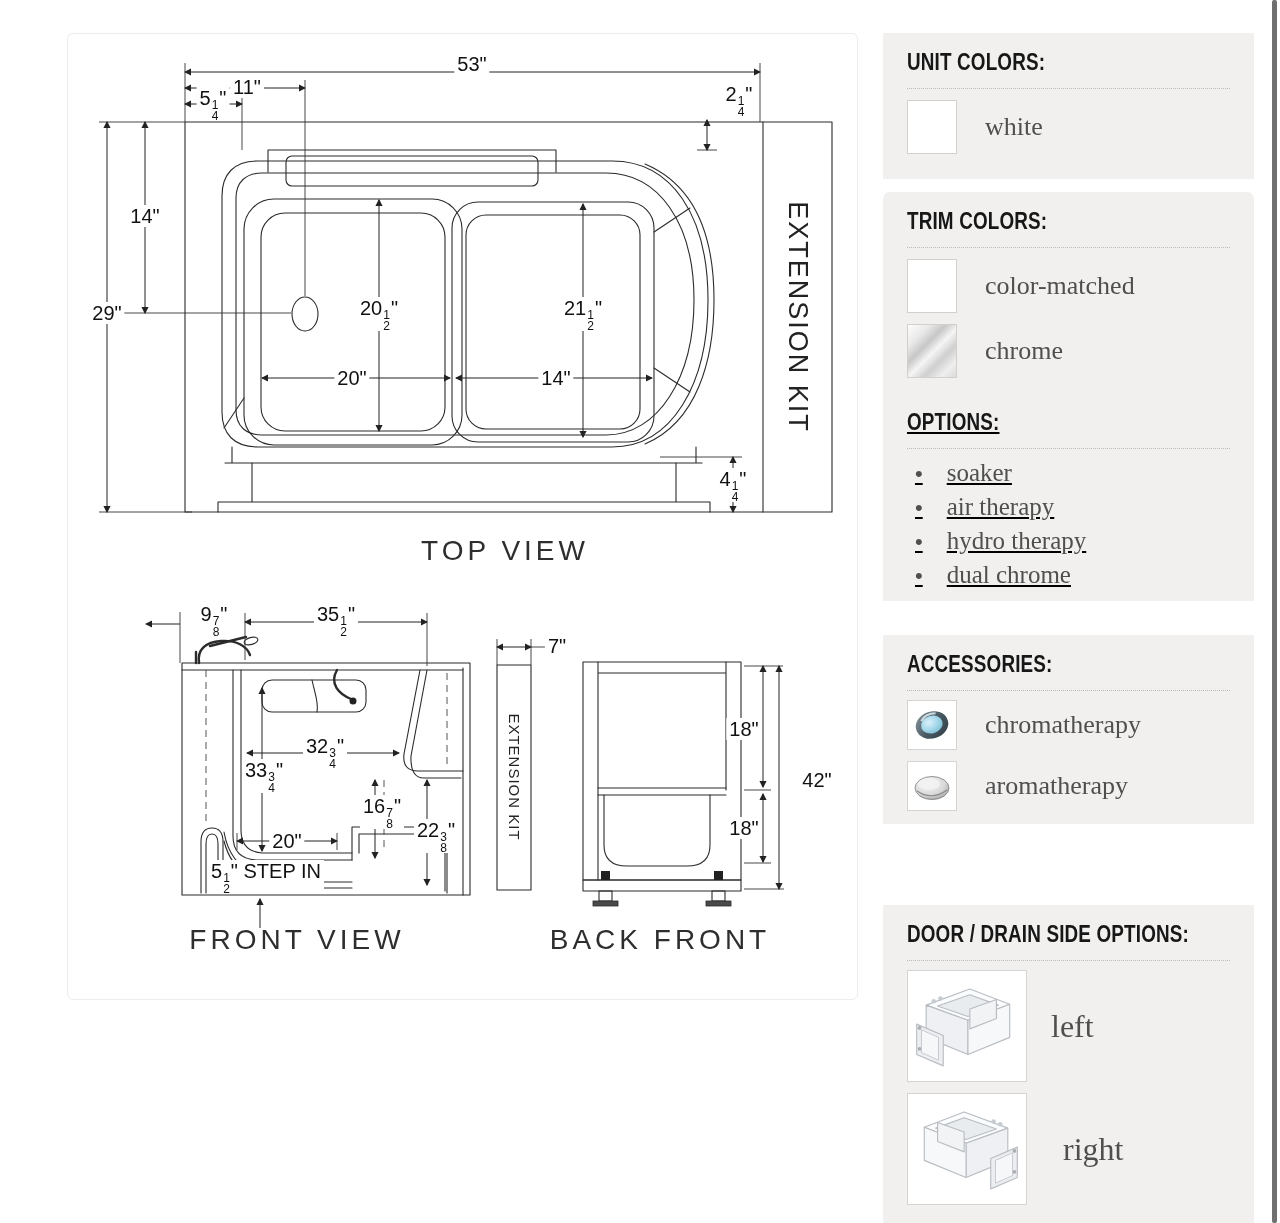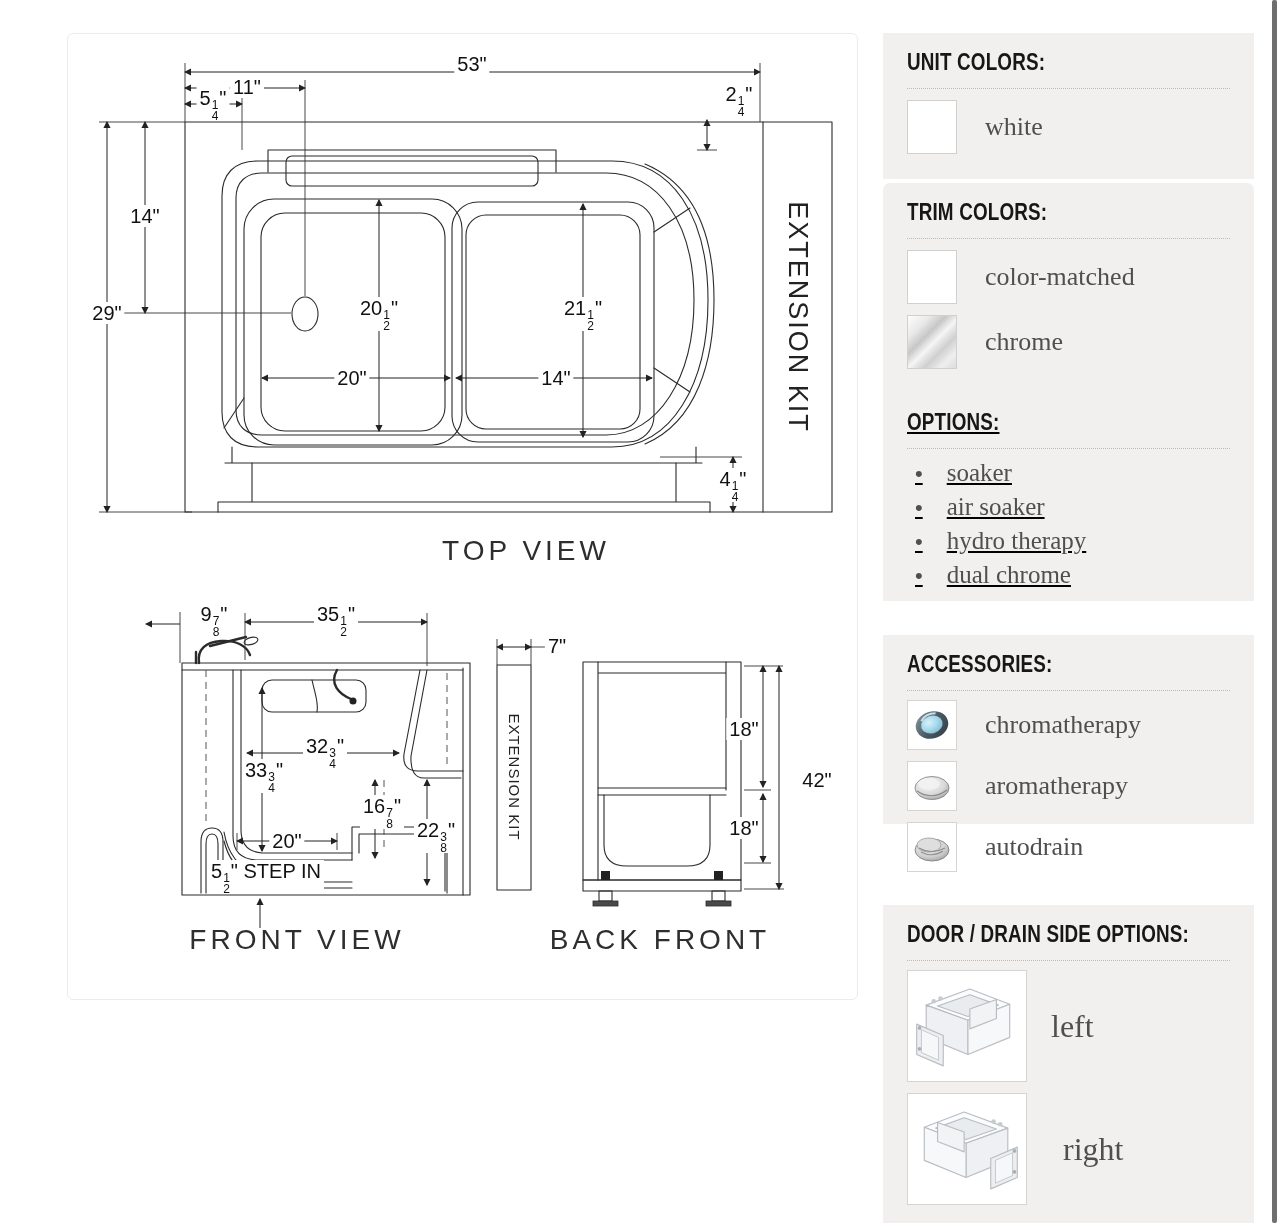--- a/index.html
+++ b/index.html
@@ -210,21 +210,21 @@
 <div class="dimlabel dim" style="left:583px;top:314px">21<span class="frac">
       <b>1</b>
       <b>2</b>
     </span>"</div>
 <div class="dimlabel dim" style="left:352px;top:378px">20"</div>
 <div class="dimlabel dim" style="left:556px;top:378px">14"</div>
 <div class="dimlabel dim" style="left:733px;top:485px">4<span class="frac">
       <b>1</b>
       <b>4</b>
     </span>"</div>
-<div class="viewtitle" style="left:526px;top:551px">TOP VIEW</div>
+<div class="viewtitle" style="left:505px;top:551px">TOP VIEW</div>
 <div class="extkit" style="left:797px;top:317px">EXTENSION KIT</div>
 
 <div class="dimlabel dim" style="left:214px;top:620px">9<span class="frac">
       <b>7</b>
       <b>8</b>
     </span>"</div>
 <div class="dimlabel dim" style="left:336px;top:620px">35<span class="frac">
       <b>1</b>
       <b>2</b>
     </span>"</div>
@@ -260,21 +260,21 @@
 
 <div class="section" style="top:33px;height:146px;">
   <div class="sec-title">UNIT COLORS:</div>
   <hr class="sec-rule">
   <div class="row">
     <div class="swatch"></div>
     <div class="serif-label">white</div>
   </div>
 </div>
 
-<div class="section" style="top:183px;height:230px;border-radius:7px;">
+<div class="section" style="top:192px;height:230px;border-radius:7px;">
   <div class="sec-title">TRIM COLORS:</div>
   <hr class="sec-rule">
   <div class="row">
     <div class="swatch"></div>
     <div class="serif-label">color-matched</div>
   </div>
   <div class="row">
     <div class="swatch chrome"></div>
     <div class="serif-label">chrome</div>
   </div>
@@ -283,21 +283,21 @@
 <div class="section" style="top:393px;height:208px;text-decoration:underline;">
   <div class="sec-title">OPTIONS:</div>
   <hr class="sec-rule">
   <div style="margin-top:10px;">
     <div class="opt-row">
       <span class="bullet">•</span>
       <span class="opt-text">soaker</span>
     </div>
     <div class="opt-row">
       <span class="bullet">•</span>
-      <span class="opt-text">air soaker</span>
+      <span class="opt-text">air therapy</span>
     </div>
     <div class="opt-row">
       <span class="bullet">•</span>
       <span class="opt-text">hydro therapy</span>
     </div>
     <div class="opt-row">
       <span class="bullet">•</span>
       <span class="opt-text">dual chrome</span>
     </div>
   </div>
@@ -340,37 +340,20 @@
               <stop offset="1" stop-color="#8e8e8e"></stop>
           </radialGradient>
         </defs>
         <ellipse cx="23" cy="25" rx="17" ry="11.5" fill="url(#silver1)" stroke="#7c7c7c" stroke-width="0.8"></ellipse>
         <ellipse cx="20" cy="21" rx="11" ry="6" fill="#f2f2f2" opacity="0.9"></ellipse>
         <path d="M8,28 Q23,38 38,27" stroke="#8a8a8a" stroke-width="1.2" fill="none"></path>
       </svg>
     </div>
     <div class="serif-label">aromatherapy</div>
   </div>
-  <div class="row">
-    <div class="iconbox">
-      <svg width="46" height="46" viewBox="0 0 46 46">
-        <defs>
-          <radialGradient id="silver2" cx="0.4" cy="0.32" r="0.9">
-            <stop offset="0" stop-color="#f4f4f4"></stop>
-              <stop offset="0.55" stop-color="#cfcfcf"></stop>
-              <stop offset="1" stop-color="#878787"></stop>
-          </radialGradient>
-        </defs>
-        <ellipse cx="23" cy="26" rx="17" ry="11" fill="url(#silver2)" stroke="#787878" stroke-width="0.8"></ellipse>
-        <ellipse cx="20" cy="21" rx="12" ry="7" fill="#dedede" stroke="#9a9a9a" stroke-width="0.8"></ellipse>
-        <path d="M10,24 Q22,31 36,24 M12,28 Q23,34 34,27" stroke="#909090" stroke-width="1.1" fill="none"></path>
-      </svg>
-    </div>
-    <div class="serif-label">autodrain</div>
-  </div>
 </div>
 
 <div class="section" style="top:905px;height:328px;">
   <div class="sec-title">DOOR / DRAIN SIDE OPTIONS:</div>
   <hr class="sec-rule">
   <div class="row" style="margin-top:9px;gap:24px;">
     <div class="imgbox">
       <svg width="112" height="102" viewBox="0 0 118 104">
         <g stroke="#b9bdc2" stroke-width="1.2" stroke-linejoin="round">
           <path d="M16,30 L62,13 L104,29 L60,46 Z" fill="#fbfcfd"></path>

